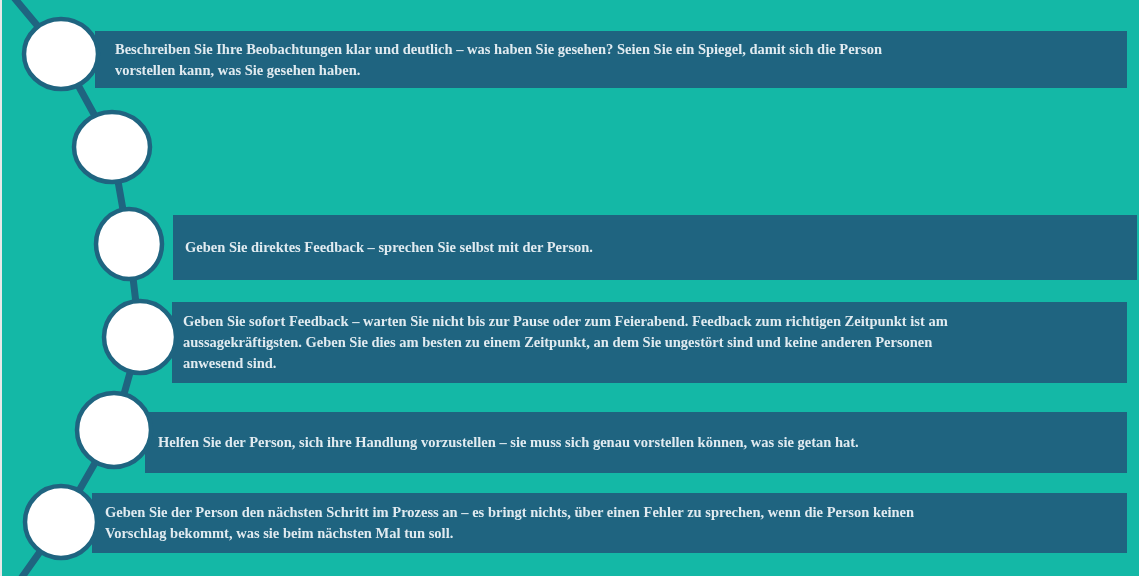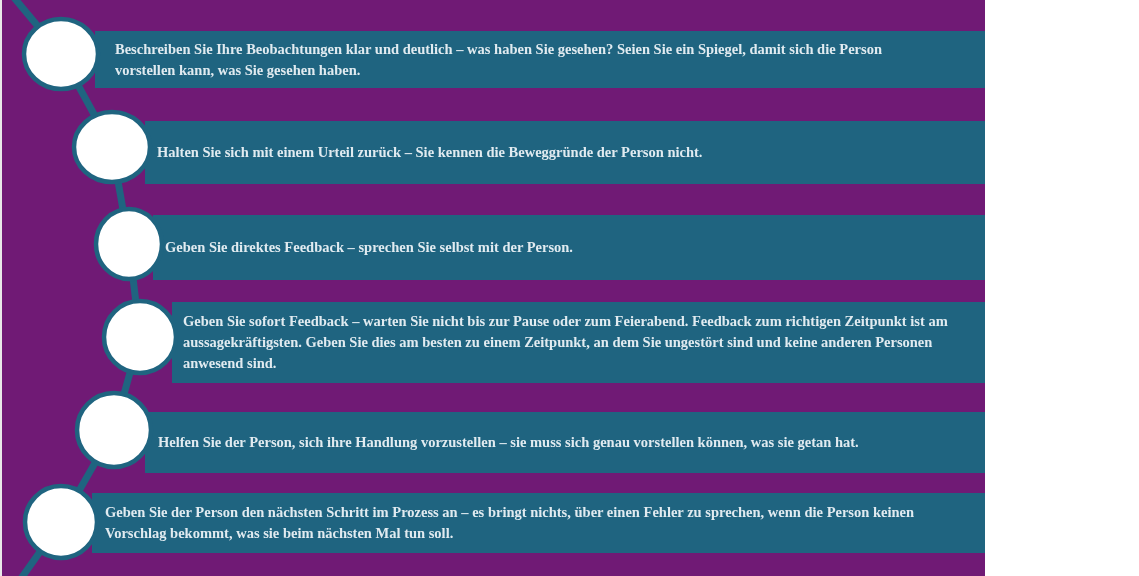--- a/index.html
+++ b/index.html
@@ -3,23 +3,23 @@
 <meta charset="utf-8">
 <style>
   html, body {
     margin: 0;
     padding: 0;
     background: #ffffff;
     font-family: "Liberation Serif", "DejaVu Serif", serif;
   }
   .canvas {
     position: relative;
-    width: 985px;
+    width: 1139px;
     height: 576px;
-    background: #701a75;
+    background: #14b8a6;
     overflow: hidden;
   }
   .slide-edge {
     position: absolute;
     left: 0; top: 0;
     width: 2px; height: 576px;
     background: #e9e9e9;
   }
   .bar {
     position: absolute;
@@ -48,25 +48,22 @@
 
 <div class="canvas">
 
   <div class="slide-edge"></div>
 
   <div class="bar" style="left:95px;  top:31px;  width:1032px; height:57px; padding-left:20px;">
     <p>Beschreiben Sie Ihre Beobachtungen klar und deutlich – was haben Sie gesehen? Seien Sie ein Spiegel, damit sich die Person
 vorstellen kann, was Sie gesehen haben.</p>
   </div>
 
-  <div class="bar" style="left:145px; top:121px; width:982px;  height:63px; padding-left:12px;">
-    <p>Halten Sie sich mit einem Urteil zurück – Sie kennen die Beweggründe der Person nicht.</p>
-  </div>
 
-  <div class="bar" style="left:153px; top:215px; width:964px;  height:65px; padding-left:12px;">
+  <div class="bar" style="left:173px; top:215px; width:964px;  height:65px; padding-left:12px;">
     <p>Geben Sie direktes Feedback – sprechen Sie selbst mit der Person.</p>
   </div>
 
   <div class="bar" style="left:172px; top:302px; width:955px;  height:81px; padding-left:11px;">
     <p>Geben Sie sofort Feedback – warten Sie nicht bis zur Pause oder zum Feierabend. Feedback zum richtigen Zeitpunkt ist am
 aussagekräftigsten. Geben Sie dies am besten zu einem Zeitpunkt, an dem Sie ungestört sind und keine anderen Personen
 anwesend sind.</p>
   </div>
 
   <div class="bar" style="left:92px;  top:493px; width:1035px; height:60px; padding-left:13px;">

